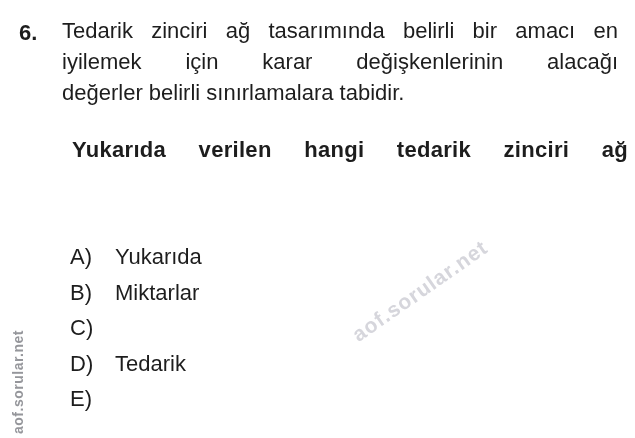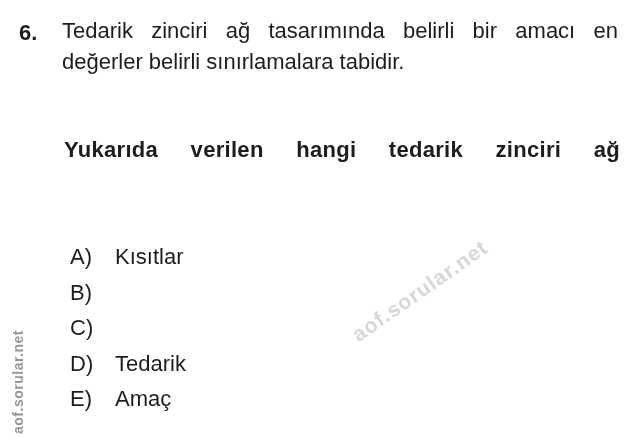--- a/index.html
+++ b/index.html
@@ -23,21 +23,21 @@
   .qbody {
     position: absolute;
     left: 62px;
     top: 15px;
     width: 556px;
     font-size: 22px;
     line-height: 31px;
   }
   .qprompt {
     position: absolute;
-    left: 64px;
+    left: 72px;
     top: 134px;
     width: 556px;
     font-size: 22px;
     font-weight: bold;
     letter-spacing: 0.3px;
     line-height: 31px;
   }
   .jline { text-align: justify; text-align-last: justify; }
   .lline { text-align: center; text-align-last: left; }
   .options {
@@ -94,41 +94,42 @@
 <div>
 
   <div class="wm-vert">aof.sorular.net</div>
 
   <div class="wm-diag">aof.sorular.net</div>
 
   <div class="qnum">6.</div>
 
   <div class="qbody">
     <div class="jline">Tedarik zinciri ağ tasarımında belirli bir amacı en</div>
+    <div class="jline">iyilemek için karar değişkenlerinin alacağı</div>
     <div class="lline">değerler belirli sınırlamalara tabidir.</div>
   </div>
 
   <div class="qprompt">
     <div class="jline">Yukarıda verilen hangi tedarik zinciri ağ</div>
   </div>
 
   <div class="options">
     <div class="option-row">
       <span class="opt-letter">A)</span>
-      <span class="opt-label">Kısıtlar</span>
+      <span class="opt-label">Yukarıda</span>
     </div>
     <div class="option-row">
       <span class="opt-letter">B)</span>
+      <span class="opt-label">Miktarlar</span>
     </div>
     <div class="option-row">
       <span class="opt-letter">C)</span>
     </div>
     <div class="option-row">
       <span class="opt-letter">D)</span>
       <span class="opt-label">Tedarik</span>
     </div>
     <div class="option-row">
       <span class="opt-letter">E)</span>
-      <span class="opt-label">Amaç</span>
     </div>
   </div>
 
 </div>
 
 </body></html>

